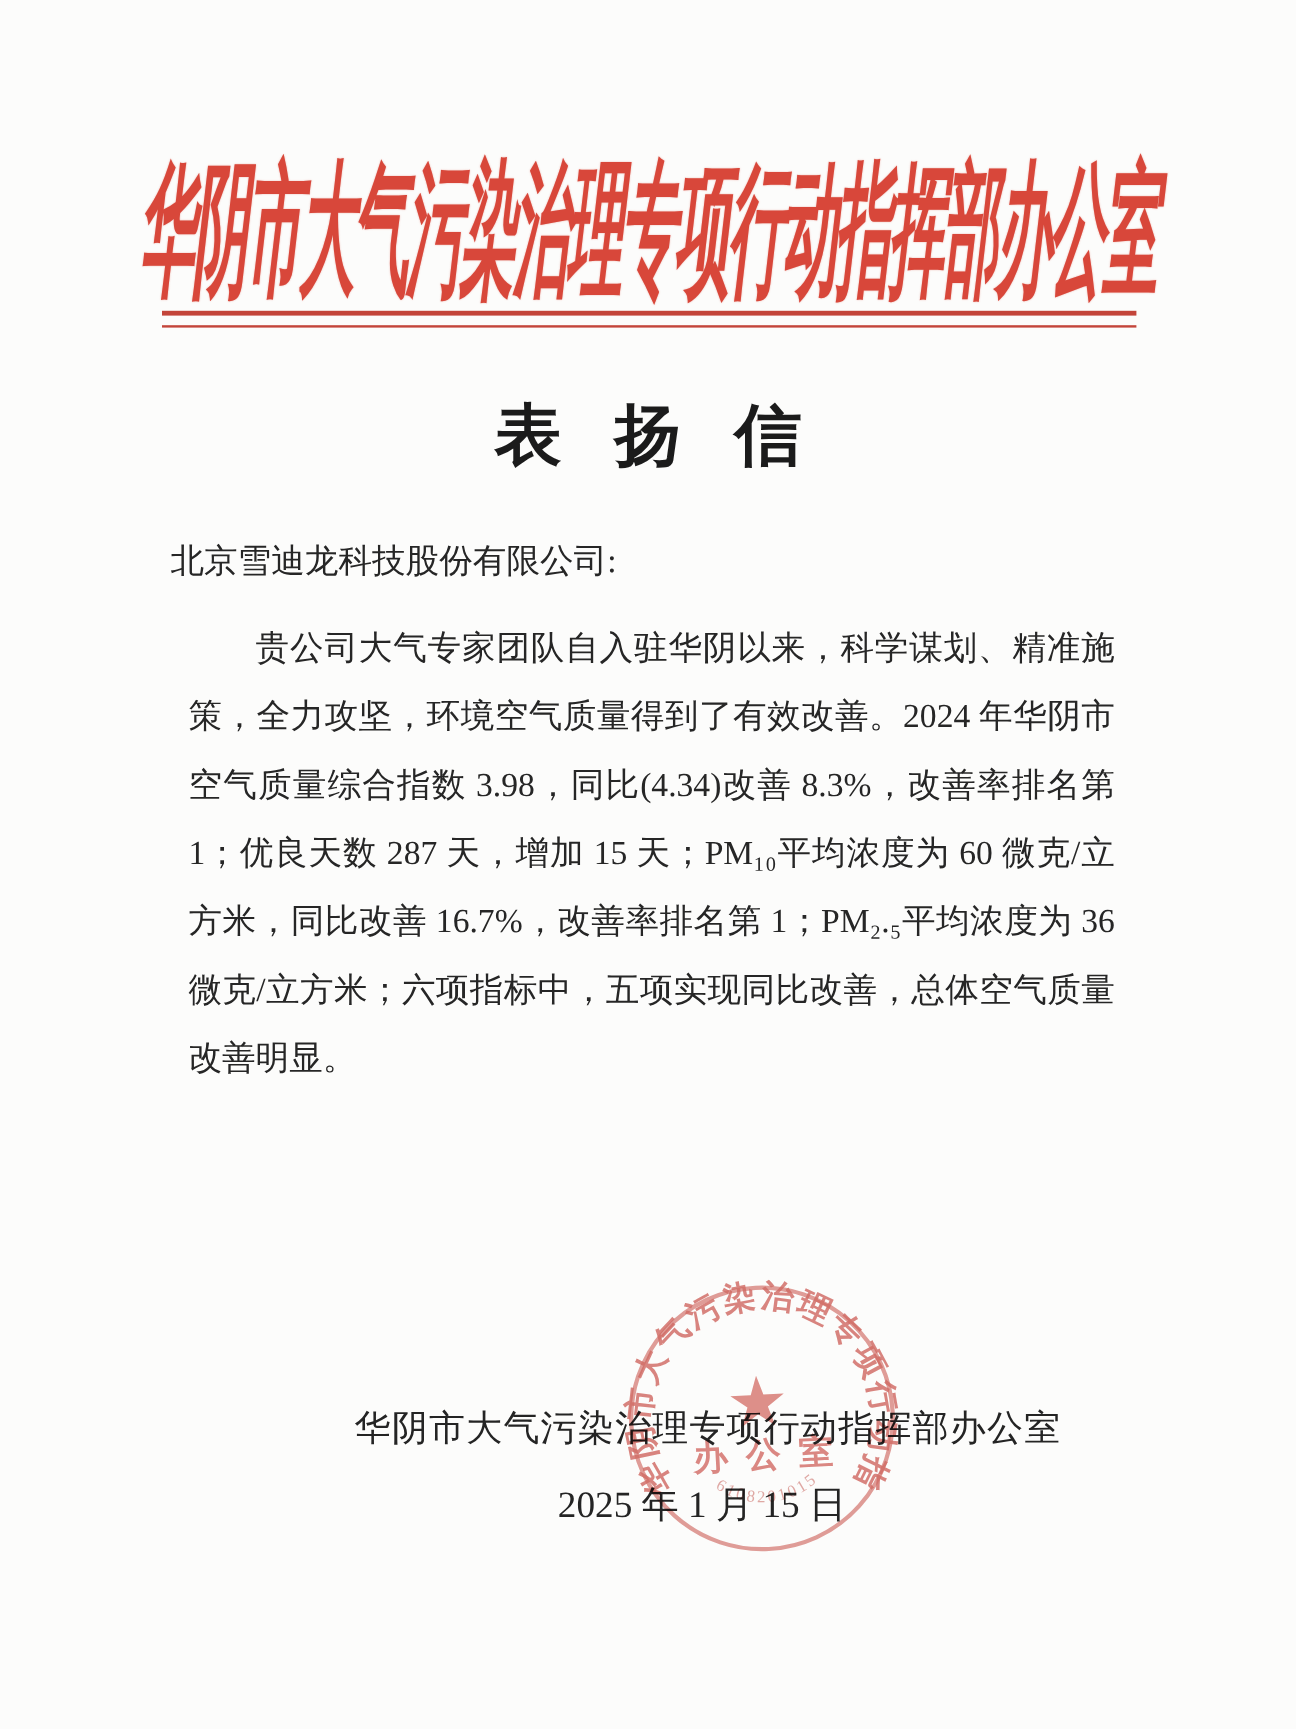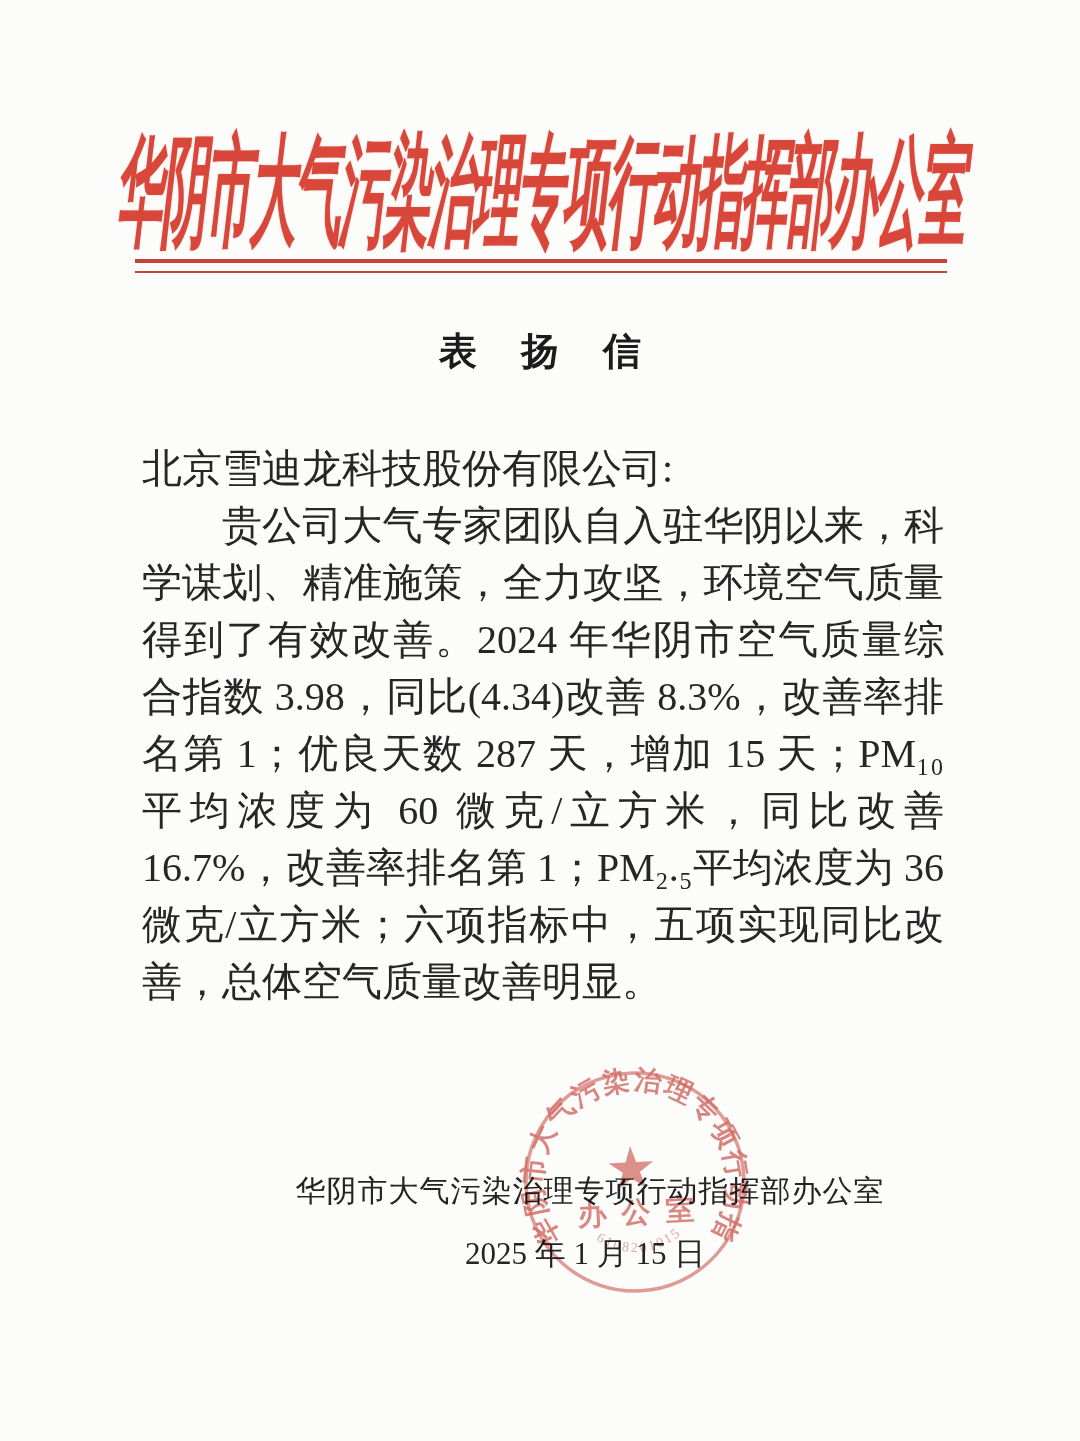--- a/index.html
+++ b/index.html
@@ -34,38 +34,38 @@
   }
   .rule { position: absolute; left: 135px; width: 812px; background: #c3453a; }
   .rule-thick { top: 259px; height: 4px; }
   .rule-thin  { top: 271px; height: 2px; }
 
   
   .letter-title {
     position: absolute;
     top: 326px; left: 0; width: 100%;
     text-align: center;
-    font-size: 38px;
+    font-size: 56px;
     font-weight: bold;
     color: #1b1b1b;
     letter-spacing: 44px;
     text-indent: 44px;
   }
 
   
   .letter-body {
     position: absolute;
     top: 440px; left: 142px; width: 802px;
-    font-size: 40px;
+    font-size: 28px;
     line-height: 57px;
     color: #262626;
     text-align: justify;
   }
   .letter-body .salutation { margin: 0; }
-  .letter-body p.para { margin: 0; text-indent: 2em; }
+  .letter-body p.para { margin: 15px; text-indent: 2em; }
 
   
   .sig-area {
     position: absolute;
     top: 1170px; left: 0; width: 100%;
     text-align: center;
     color: #242424;
   }
   .sig-line {
     font-size: 30px;

